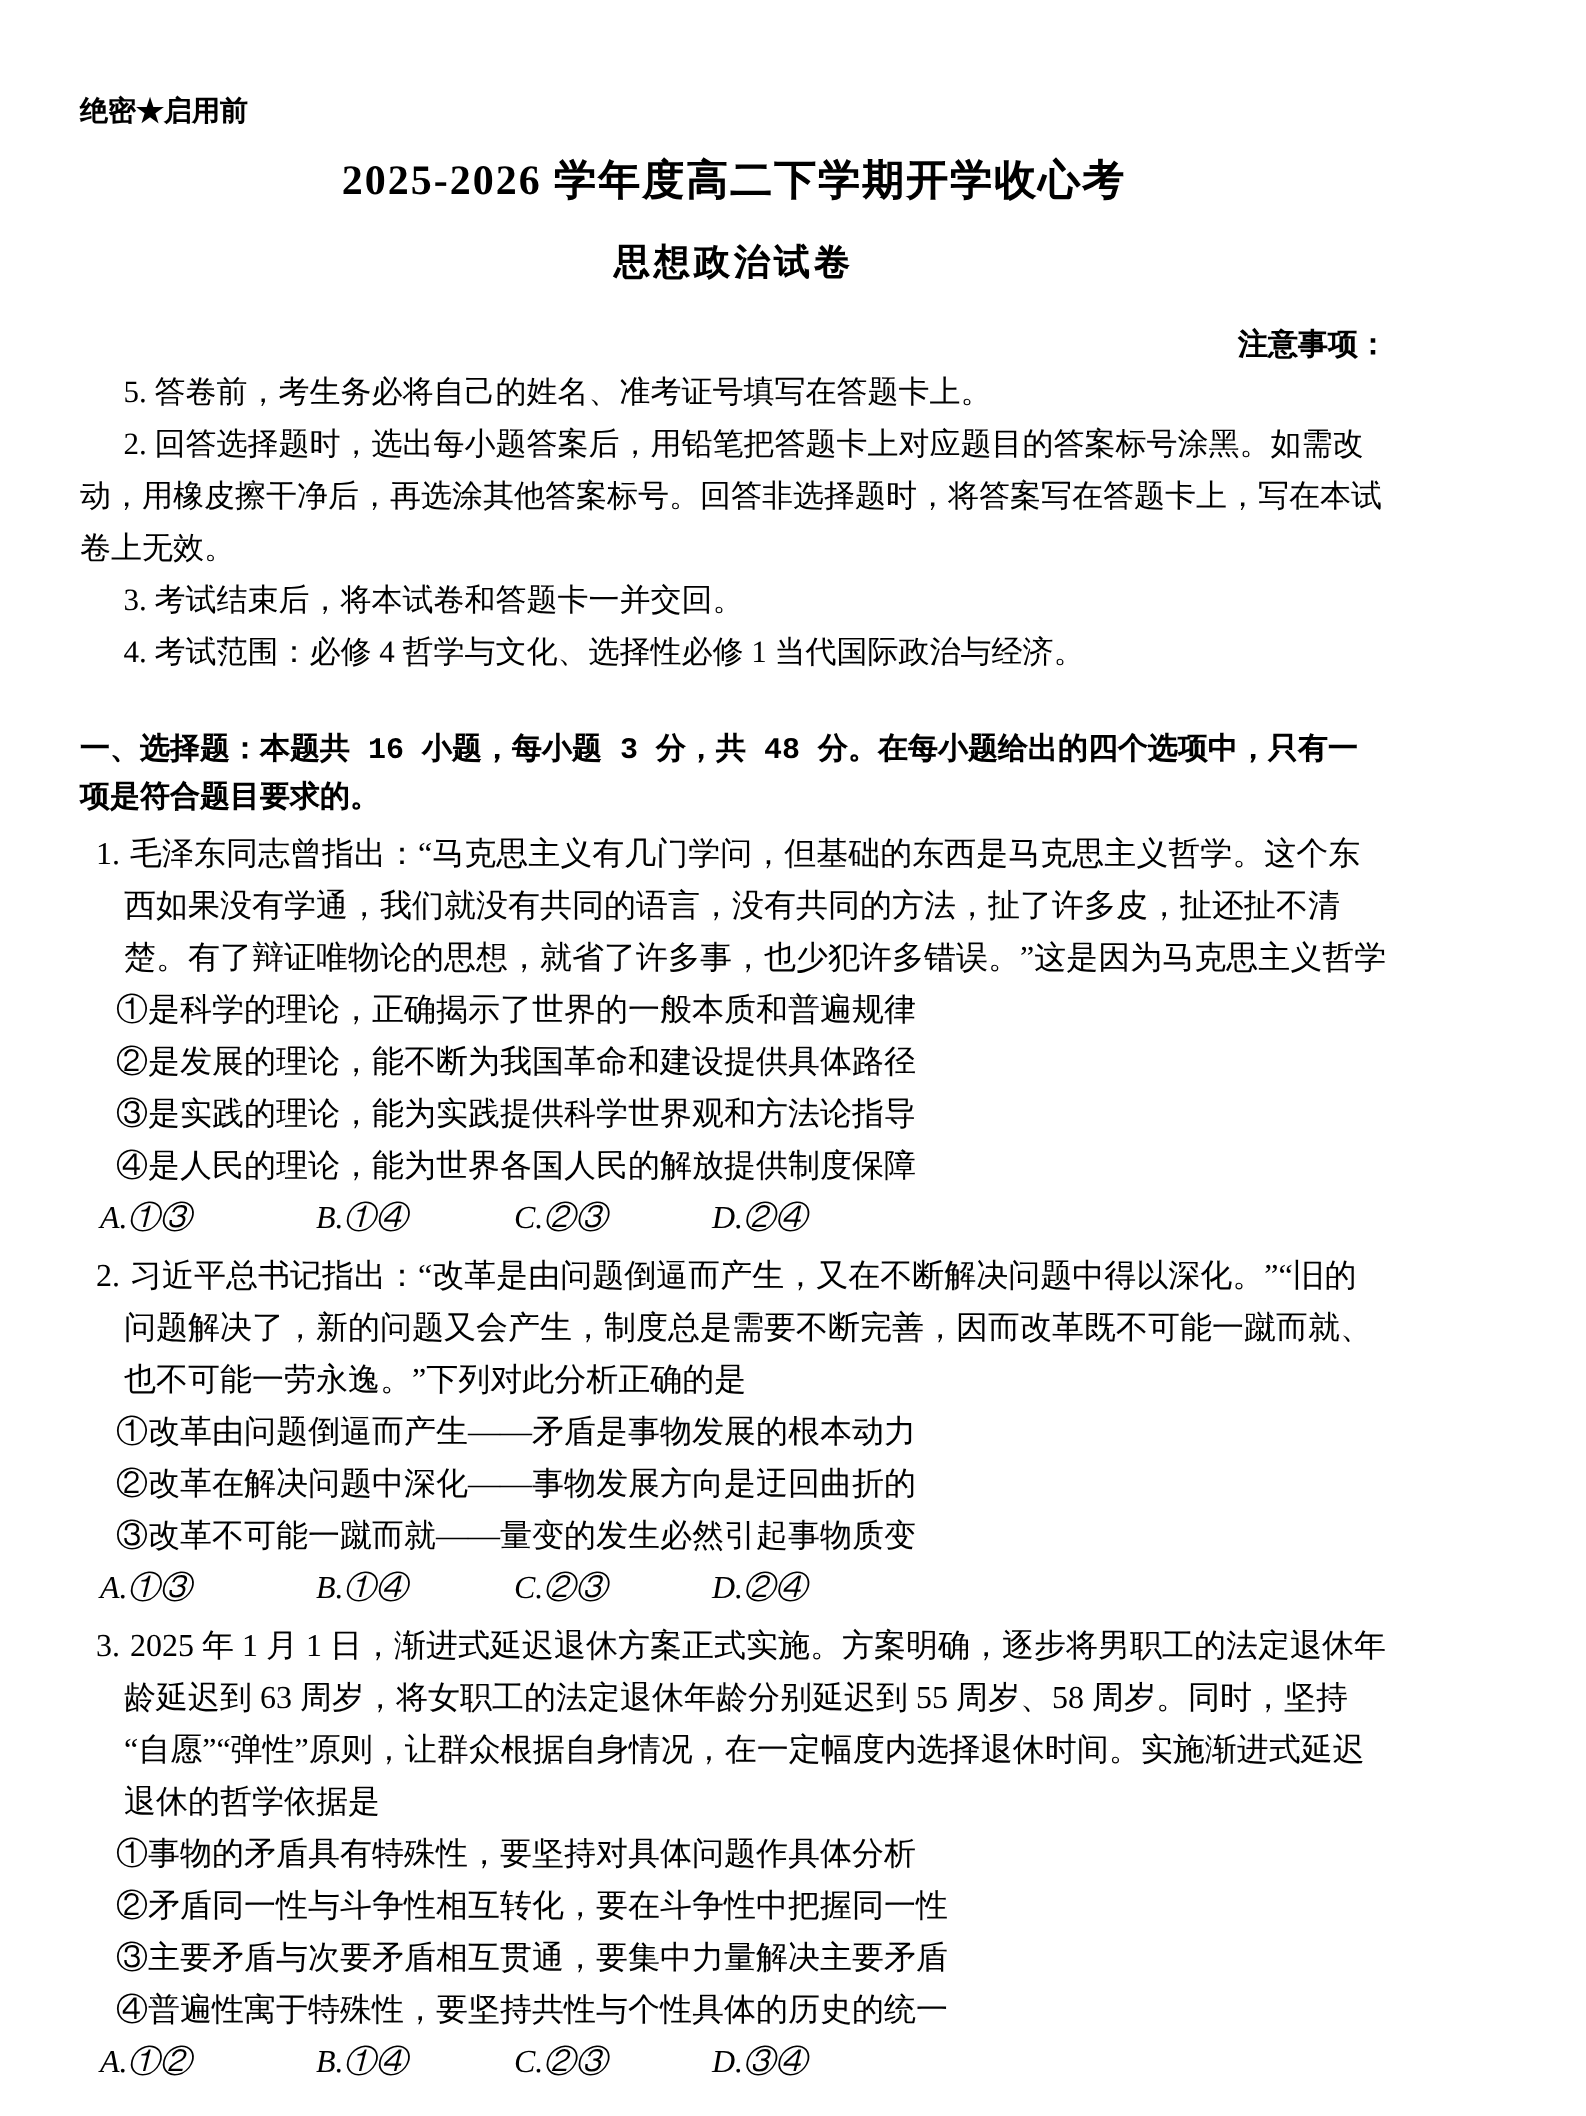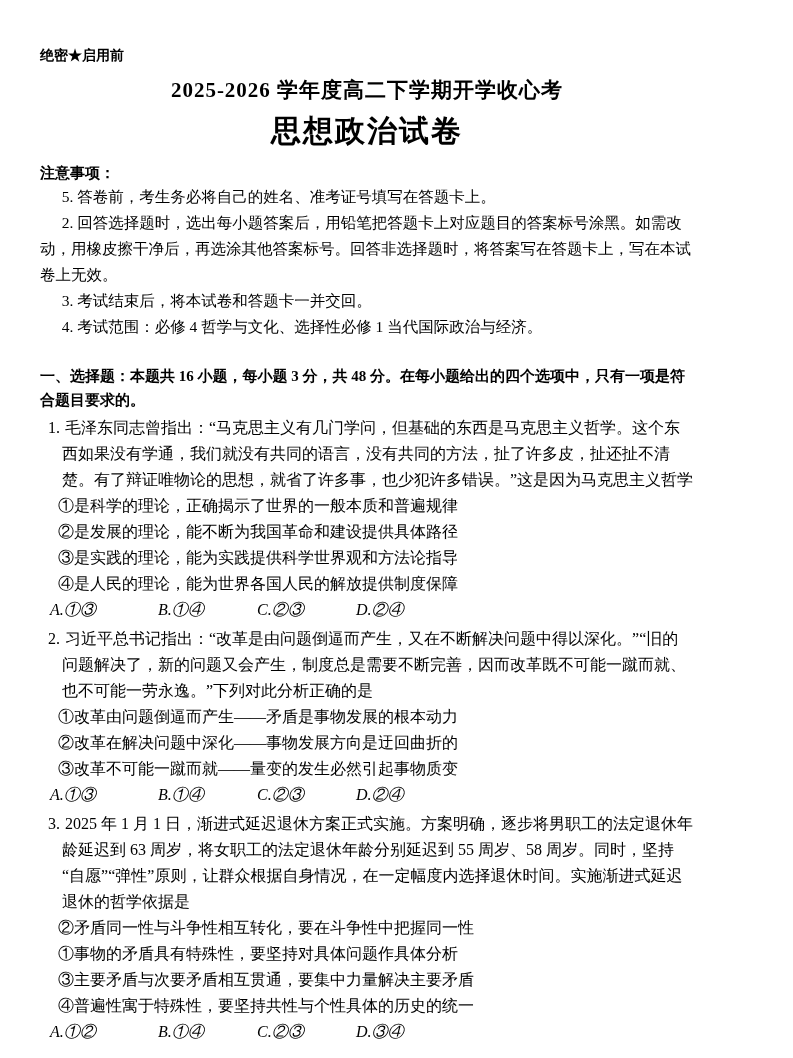--- a/index.html
+++ b/index.html
@@ -31,40 +31,41 @@
     font-weight: bold;
     font-size: 21px;
     line-height: 28px;
     letter-spacing: 1px;
   }
   .exam-subtitle {
     margin: 11px 0 0 0;
     text-align: center;
     font-family: "Liberation Serif", serif;
     font-weight: bold;
-    font-size: 30px;
+    font-size: 18px;
     line-height: 32px;
     letter-spacing: 2px;
   }
   .notice-heading {
     margin-top: 15px;
     font-family: "Liberation Sans", sans-serif;
     font-weight: bold;
     font-size: 15px;
     line-height: 22px;
+    text-align: right;
   }
   .notice-item {
     margin: 0;
     font-size: 15.5px;
     line-height: 26px;
     text-indent: 1.4em;
   }
   .section-heading {
     margin-top: 24px;
-    font-family: Liberation Serif, serif;
+    font-family: Liberation Mono, monospace;
     font-weight: bold;
     font-size: 15px;
     line-height: 24px;
   }
   .question {
     margin-top: 3px;
     font-size: 16px;
     line-height: 26px;
   }
   .stem {
@@ -135,22 +136,22 @@
     <div class="statement">①改革由问题倒逼而产生——矛盾是事物发展的根本动力</div>
     <div class="statement">②改革在解决问题中深化——事物发展方向是迂回曲折的</div>
     <div class="statement">③改革不可能一蹴而就——量变的发生必然引起事物质变</div>
     <div class="opts">
       <span class="opt">A.①③</span><span class="opt">B.①④</span><span class="opt">C.②③</span><span class="opt">D.②④</span>
     </div>
   </div>
 
   <div class="question">
     <p class="stem"><span class="qnum">3.</span><span>2025 年 1 月 1 日，渐进式延迟退休方案正式实施。方案明确，逐步将男职工的法定退休年龄延迟到 63 周岁，将女职工的法定退休年龄分别延迟到 55 周岁、58 周岁。同时，坚持“自愿”“弹性”原则，让群众根据自身情况，在一定幅度内选择退休时间。实施渐进式延迟退休的哲学依据是</span></p>
+    <div class="statement">①事物的矛盾具有特殊性，要坚持对具体问题作具体分析</div>
     <div class="statement">②矛盾同一性与斗争性相互转化，要在斗争性中把握同一性</div>
-    <div class="statement">①事物的矛盾具有特殊性，要坚持对具体问题作具体分析</div>
     <div class="statement">③主要矛盾与次要矛盾相互贯通，要集中力量解决主要矛盾</div>
     <div class="statement">④普遍性寓于特殊性，要坚持共性与个性具体的历史的统一</div>
     <div class="opts">
       <span class="opt">A.①②</span><span class="opt">B.①④</span><span class="opt">C.②③</span><span class="opt">D.③④</span>
     </div>
   </div>
 
   <div class="page-footer">高二思想政治试题 第 1 页（共 6 页）</div>
 
 </div>

